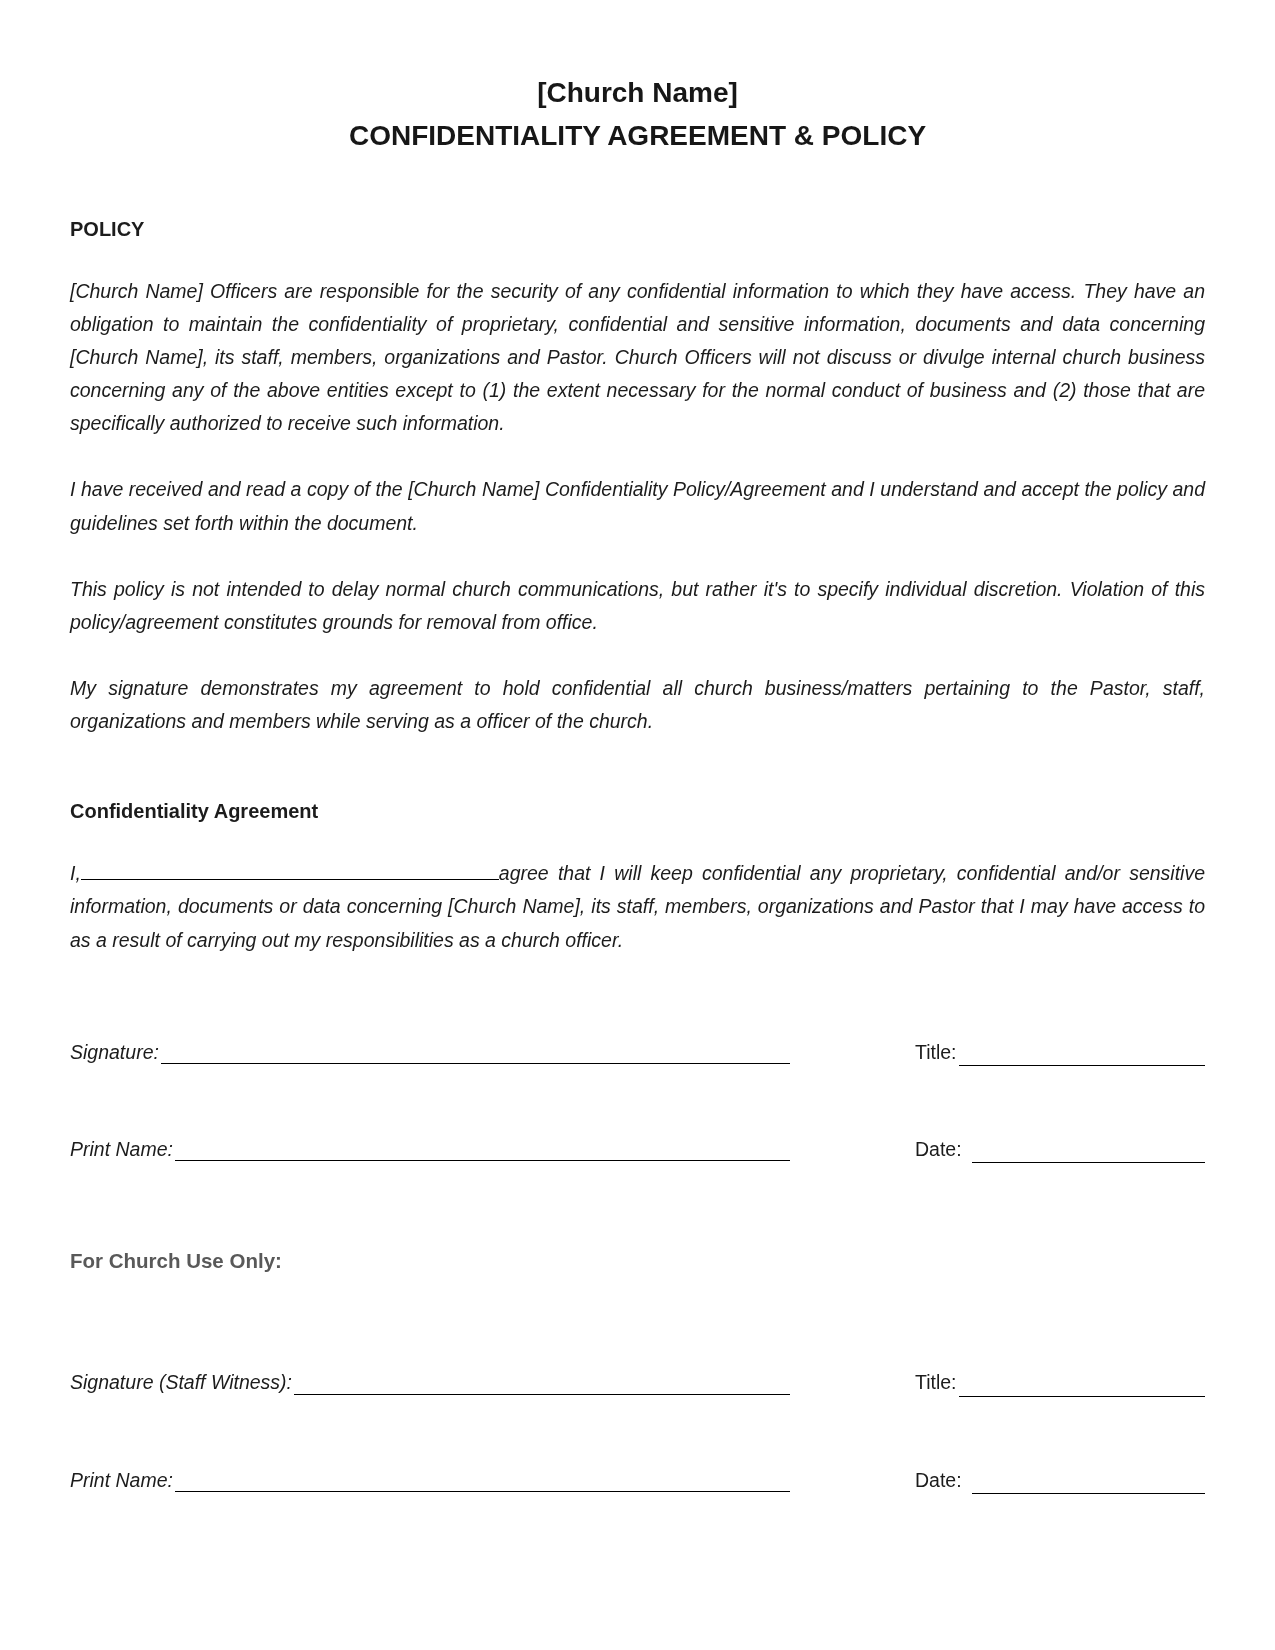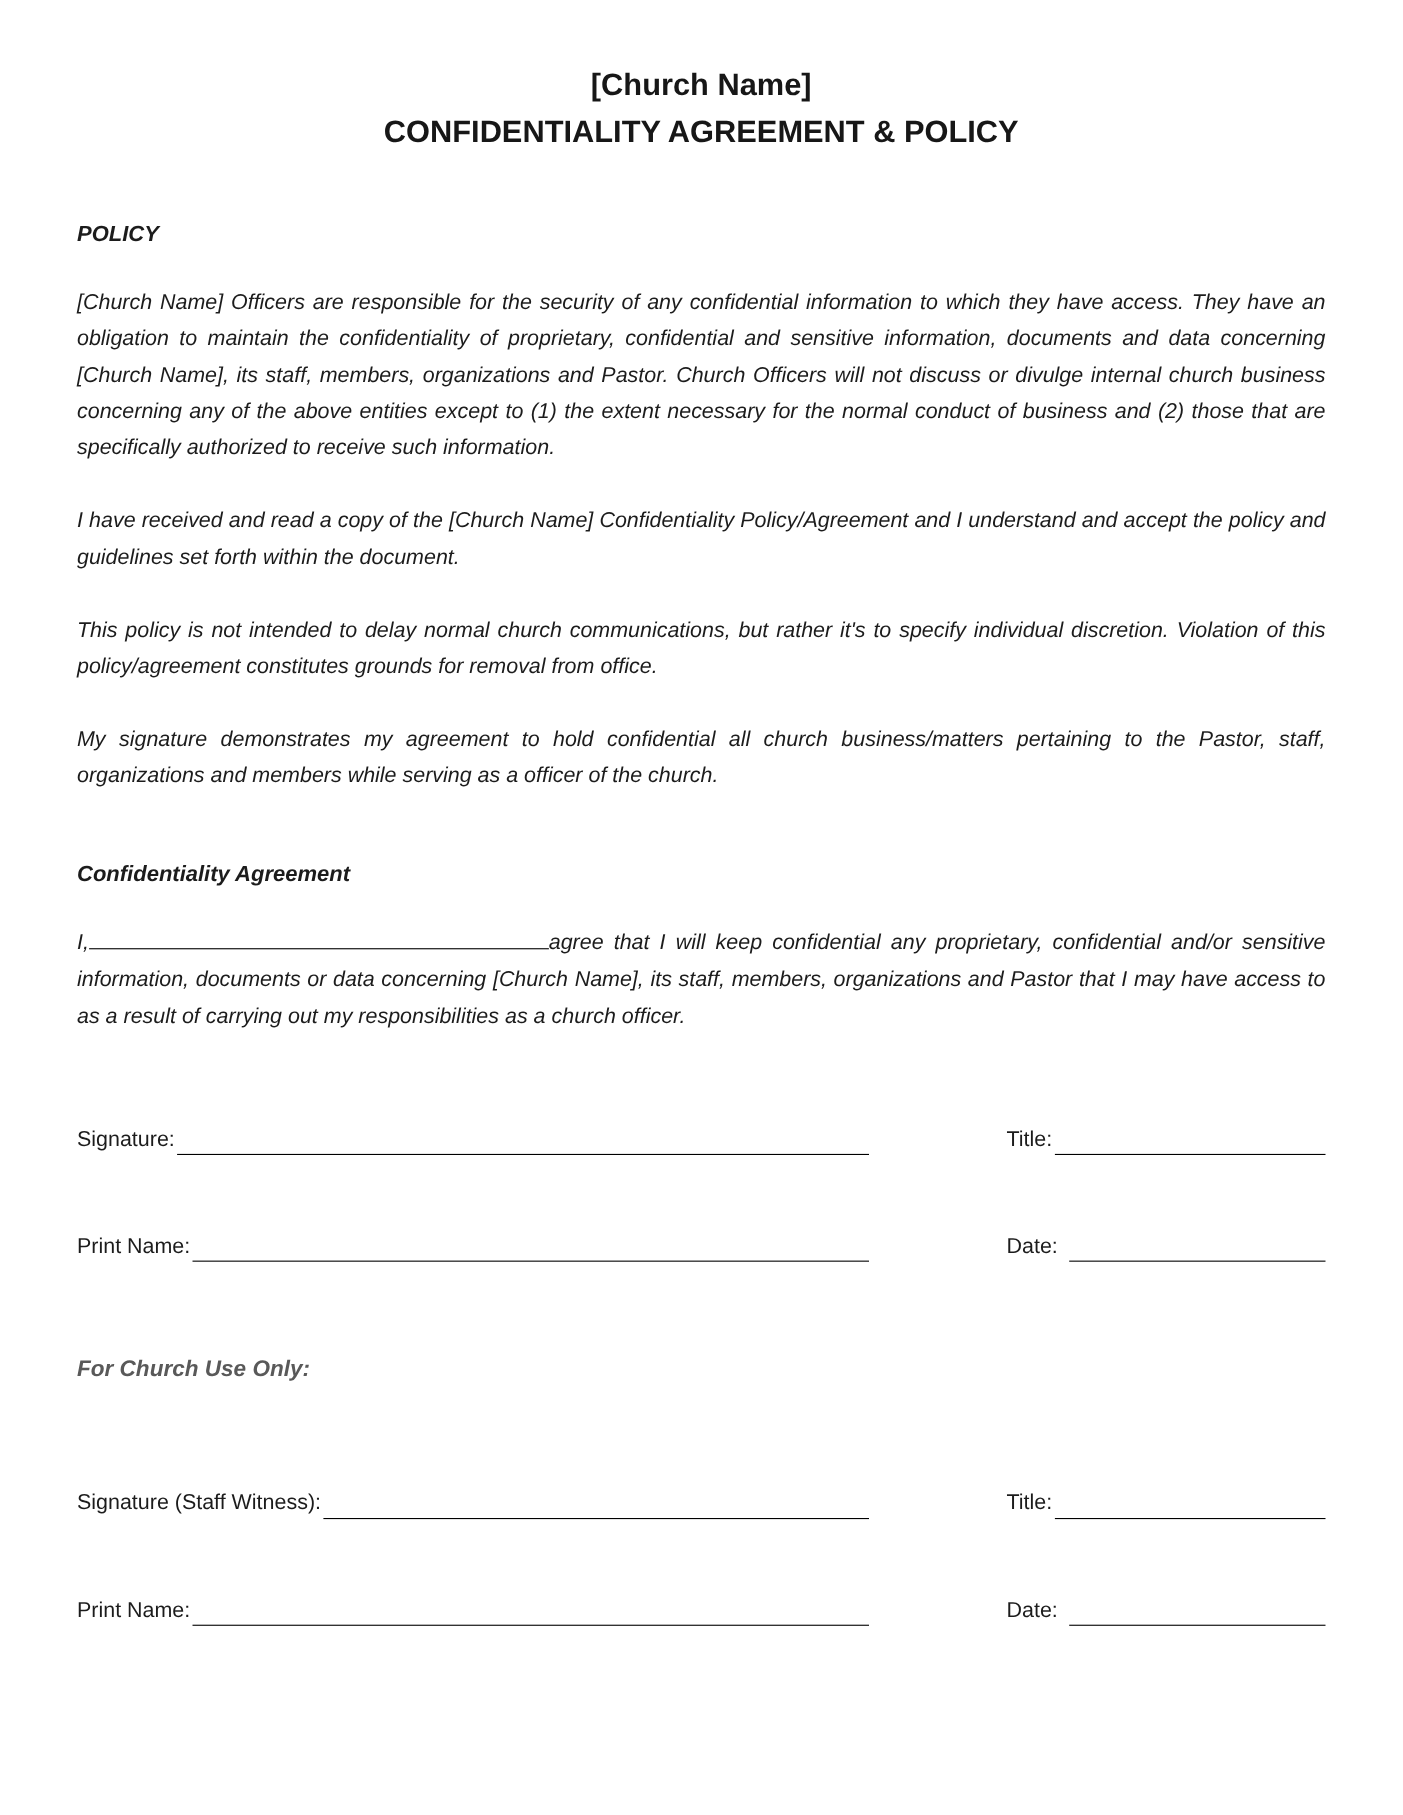--- a/index.html
+++ b/index.html
@@ -6,38 +6,37 @@
     margin: 0;
     padding: 0;
     background: #ffffff;
   }
   .page {
     position: relative;
     width: 1275px;
     min-height: 1650px;
     box-sizing: border-box;
     background: #ffffff;
-    padding: 55px 70px 60px 70px;
+    padding: 71px 70px 60px 70px;
     font-family: "Liberation Sans", sans-serif;
     font-size: 19.5px;
     color: #1c1c1c;
   }
   .title-block {
     text-align: center;
     margin-bottom: 60px;
   }
   .title-line {
     font-size: 28px;
     font-weight: bold;
     line-height: 1.55;
     color: #171717;
   }
   .section-heading {
     font-weight: bold;
-    font-style: italic;
     font-size: 20px;
     margin: 0 0 34px 0;
     color: #1c1c1c;
   }
   .section-heading.muted {
     color: #595959;
     font-size: 20.5px;
   }
   p.body-par {
     text-align: justify;
@@ -60,22 +59,22 @@
   }
   .sig-row {
     display: flex;
     justify-content: space-between;
     align-items: flex-end;
     margin-bottom: 50px;
   }
   .sig-row.tight { margin-bottom: 0; }
   .sig-left {
     display: flex;
-    align-items: flex-end;
     width: 720px;
+    font-style: italic;
   }
   .sig-right {
     display: flex;
     align-items: flex-end;
     width: 290px;
     margin-top: 20px;
   }
   .sig-label {
     white-space: nowrap;
     line-height: 1.4;

